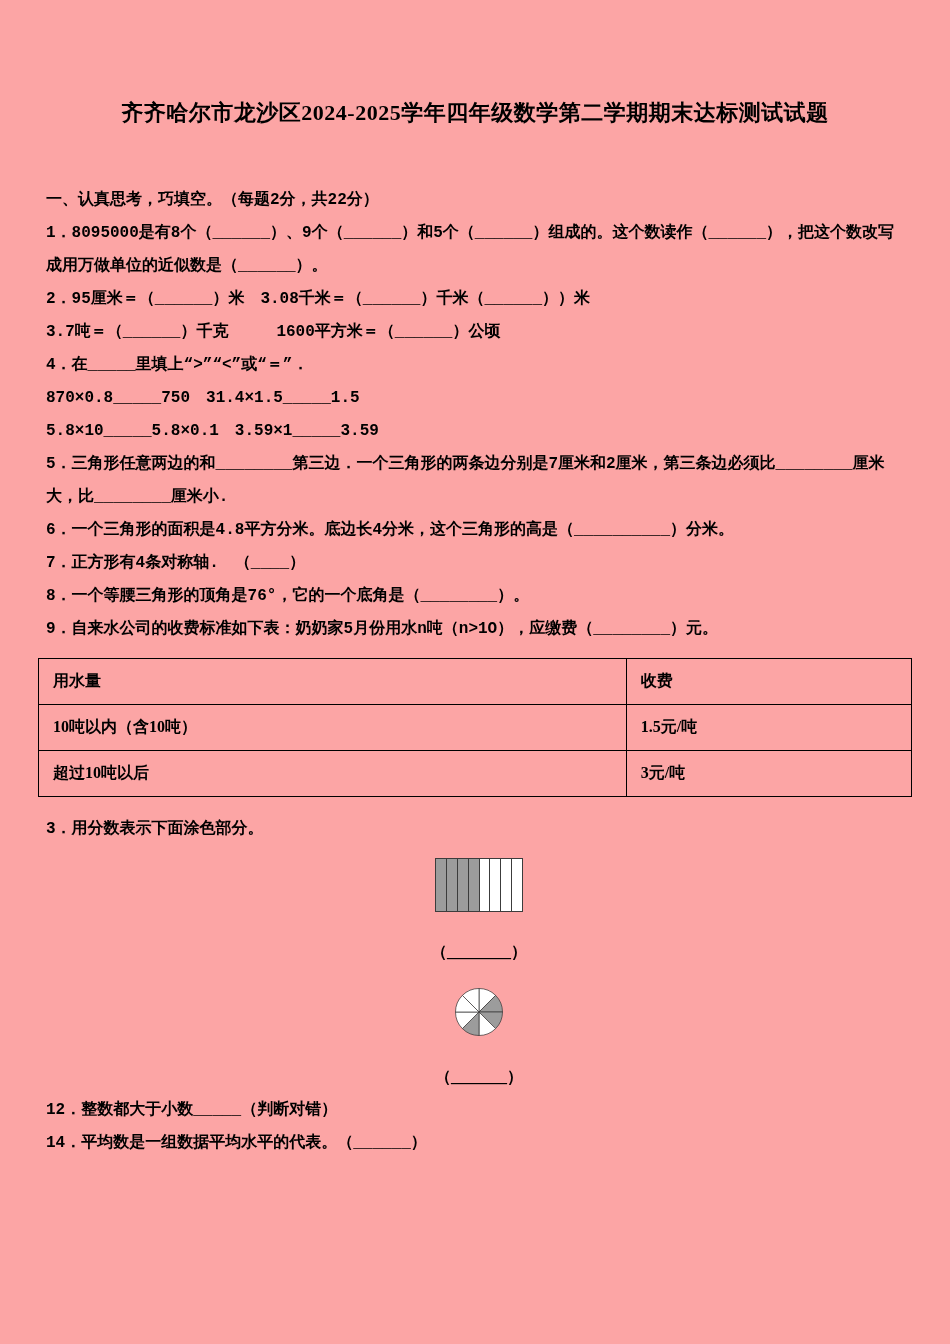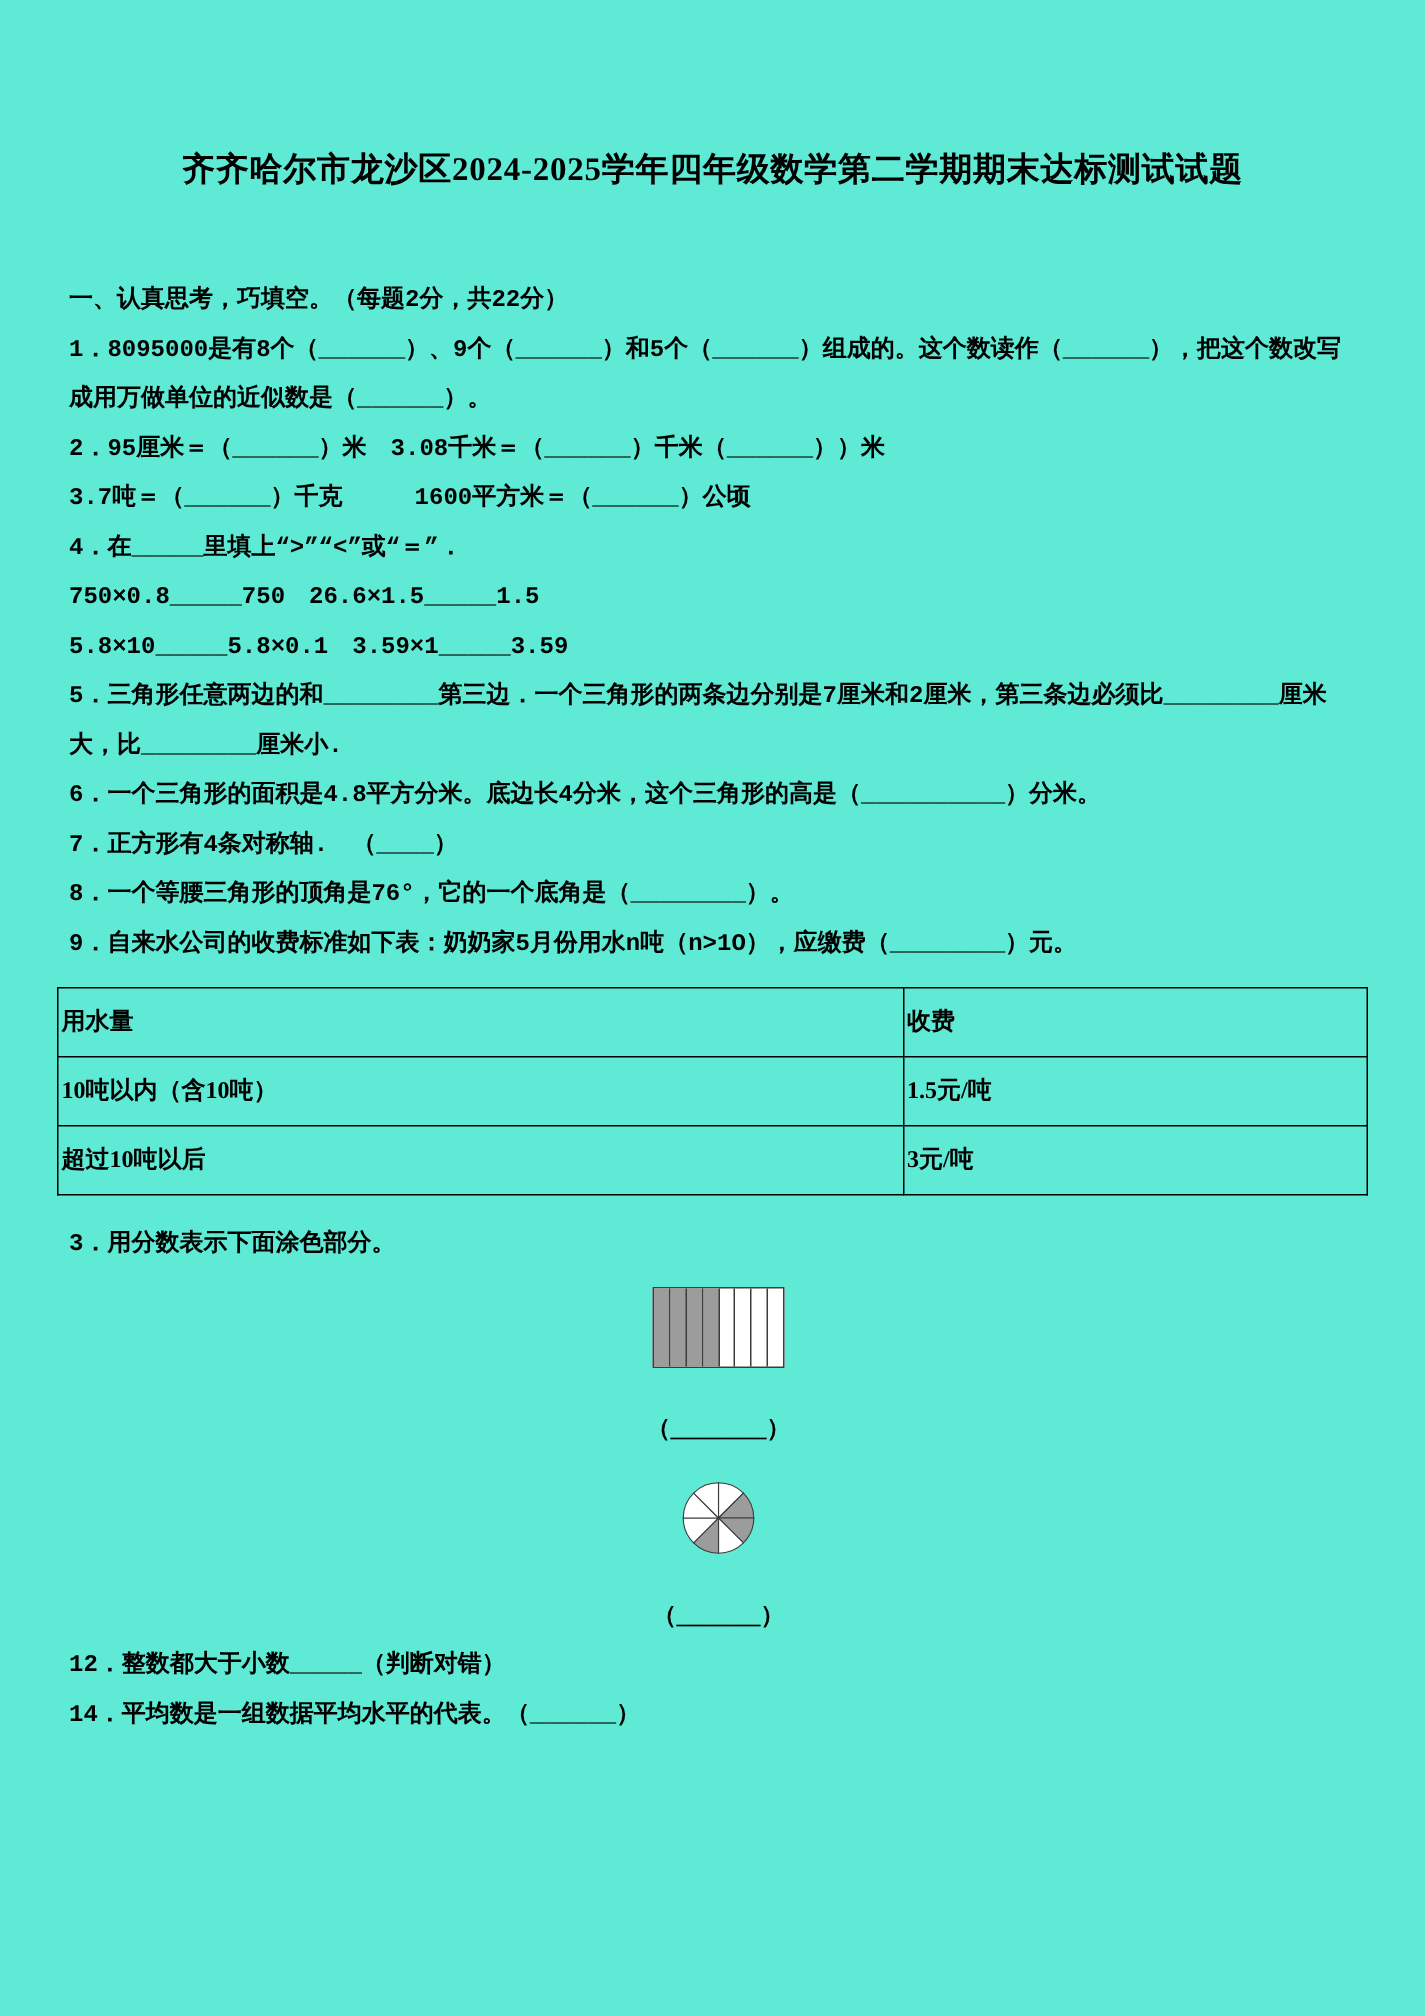--- a/index.html
+++ b/index.html
@@ -1,21 +1,21 @@
 <!DOCTYPE html>
 <html><head>
 <meta charset="utf-8">
 <style>
   html,body{margin:0;padding:0;background:#ffffff;}
   .page{
     position:relative;
     width:950px;height:1344px;
     box-sizing:border-box;
     padding:98px 46px 30px 46px;
-    background:#5eead4;
+    background:#fca5a5;
     color:#000;
     font-family:"Liberation Serif", serif;
     font-weight:700;
     font-size:16px;
     overflow:hidden;
   }
   .title{
     margin:0 0 56px 0;
     text-align:center;
     font-size:22px;
@@ -30,21 +30,21 @@
   }
   p.section{font-weight:700;}
   table.fee-table{
     border-collapse:collapse;
     width:calc(100% + 16px);
     margin:12px 0 16px -8px;
     table-layout:fixed;
   }
   table.fee-table td{
     border:1.5px solid #000;
-    padding:12px 2px;
+    padding:12px 14px;
     font-size:16px;
     font-weight:700;
     vertical-align:middle;
   }
   table.fee-table td.c1{width:64%;}
   .fig-row{
     display:flex;
     align-items:center;
     gap:30px;
     margin:12px 0 6px 8px;
@@ -70,21 +70,21 @@
 
 <div class="page">
 
   <h1 class="title">齐齐哈尔市龙沙区2024-2025学年四年级数学第二学期期末达标测试试题</h1>
 
   <p class="line section">一、认真思考，巧填空。（每题2分，共22分）</p>
   <p class="line">1．8095000是有8个（______）、9个（______）和5个（______）组成的。这个数读作（______），把这个数改写成用万做单位的近似数是（______）。</p>
   <p class="line">2．95厘米＝（______）米　3.08千米＝（______）千米（______））米</p>
   <p class="line">3.7吨＝（______）千克　　　1600平方米＝（______）公顷</p>
   <p class="line">4．在_____里填上“&gt;”“&lt;”或“＝”．</p>
-  <p class="line">750×0.8_____750　26.6×1.5_____1.5</p>
+  <p class="line">870×0.8_____750　31.4×1.5_____1.5</p>
   <p class="line">5.8×10_____5.8×0.1　3.59×1_____3.59</p>
   <p class="line">5．三角形任意两边的和________第三边．一个三角形的两条边分别是7厘米和2厘米，第三条边必须比________厘米大，比________厘米小.</p>
   <p class="line">6．一个三角形的面积是4.8平方分米。底边长4分米，这个三角形的高是（__________）分米。</p>
   <p class="line">7．正方形有4条对称轴.　（____）</p>
   <p class="line">8．一个等腰三角形的顶角是76°，它的一个底角是（________）。</p>
   <p class="line">9．自来水公司的收费标准如下表：奶奶家5月份用水n吨（n&gt;1O），应缴费（________）元。</p>
 
   <table class="fee-table">
     <tbody>
       <tr>

